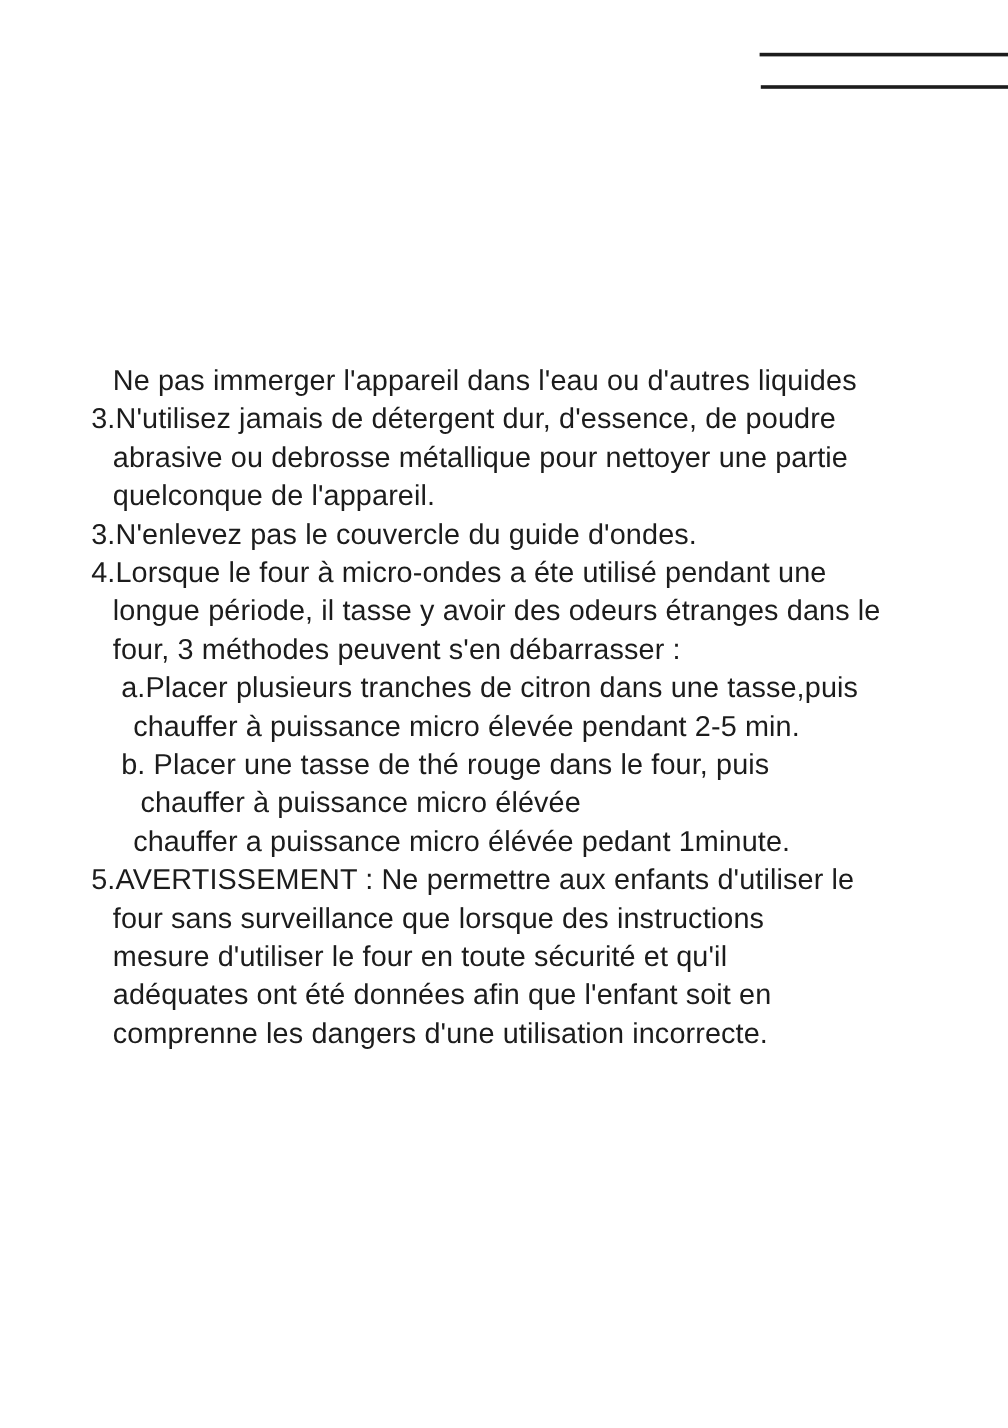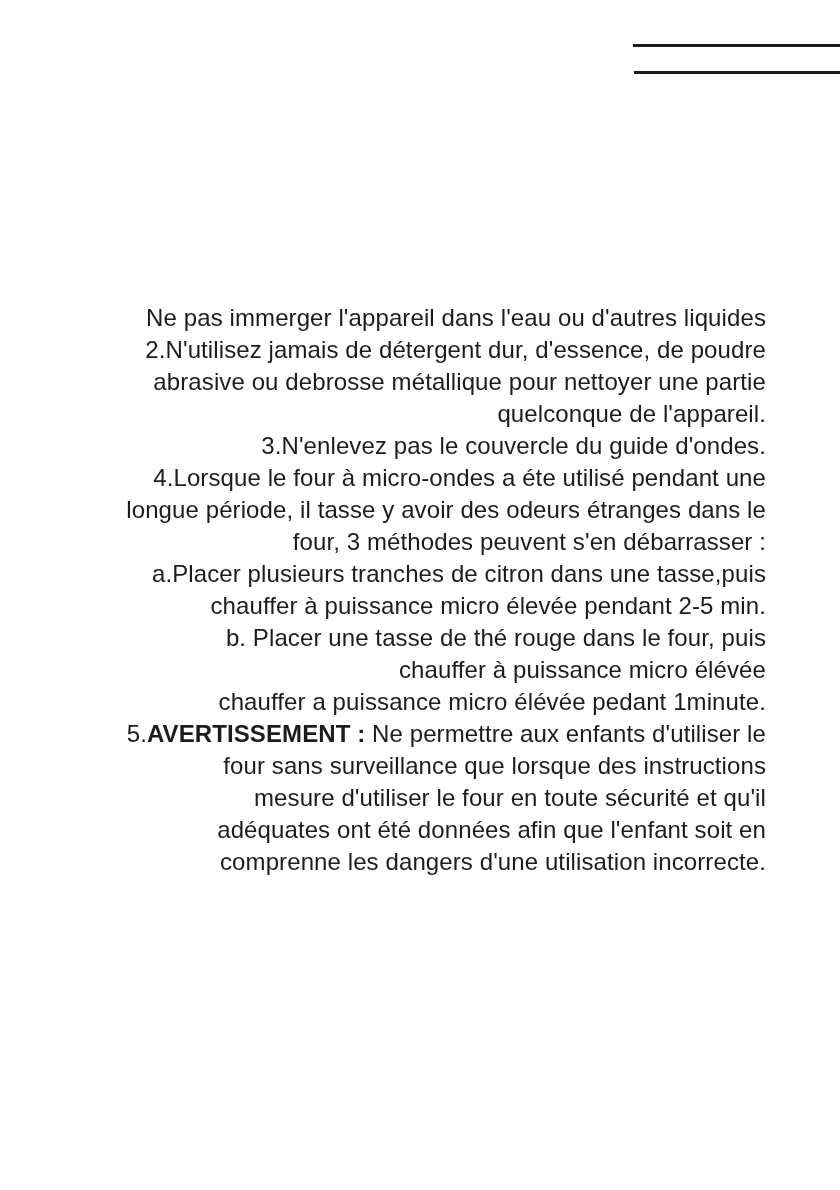--- a/index.html
+++ b/index.html
@@ -7,21 +7,20 @@
     padding: 0;
     background: #ffffff;
   }
   .page {
     position: relative;
     width: 840px;
     height: 1190px;
     background: #ffffff;
     overflow: hidden;
     font-family: "Liberation Sans", sans-serif;
-    text-align: right;
   }
   .rule {
     position: absolute;
     height: 3px;
     background: #1c1c1c;
   }
   .rule-top {
     top: 44px;
     left: 633px;
     right: 0;
@@ -42,33 +41,33 @@
     letter-spacing: 0.1px;
   }
   .line {
     white-space: nowrap;
   }
   .ind-0 { padding-left: 0; }
   .ind-1 { padding-left: 18px; }
   .ind-2 { padding-left: 25px; }
   .ind-3 { padding-left: 35px; }
   .ind-4 { padding-left: 41px; }
-  .bold { font-weight: bold; }
+  .bold { font-weight: normal; }
 </style>
 </head>
 <body>
 
 <div class="page">
 
   <div class="rule rule-top"></div>
   <div class="rule rule-bottom"></div>
 
   <div class="textblock">
     <div class="line ind-1">Ne pas immerger l'appareil dans l'eau ou d'autres liquides</div>
-    <div class="line ind-0">2.N'utilisez jamais de détergent dur, d'essence, de poudre</div>
+    <div class="line ind-0">3.N'utilisez jamais de détergent dur, d'essence, de poudre</div>
     <div class="line ind-1">abrasive ou debrosse métallique pour nettoyer une partie</div>
     <div class="line ind-1">quelconque de l'appareil.</div>
     <div class="line ind-0">3.N'enlevez pas le couvercle du guide d'ondes.</div>
     <div class="line ind-0">4.Lorsque le four à micro-ondes a éte utilisé pendant une</div>
     <div class="line ind-1">longue période, il tasse y avoir des odeurs étranges dans le</div>
     <div class="line ind-1">four, 3 méthodes peuvent s'en débarrasser :</div>
     <div class="line ind-2">a.Placer plusieurs tranches de citron dans une tasse,puis</div>
     <div class="line ind-3">chauffer à puissance micro élevée pendant 2-5 min.</div>
     <div class="line ind-2">b. Placer une tasse de thé rouge dans le four, puis</div>
     <div class="line ind-4">chauffer à puissance micro élévée</div>

